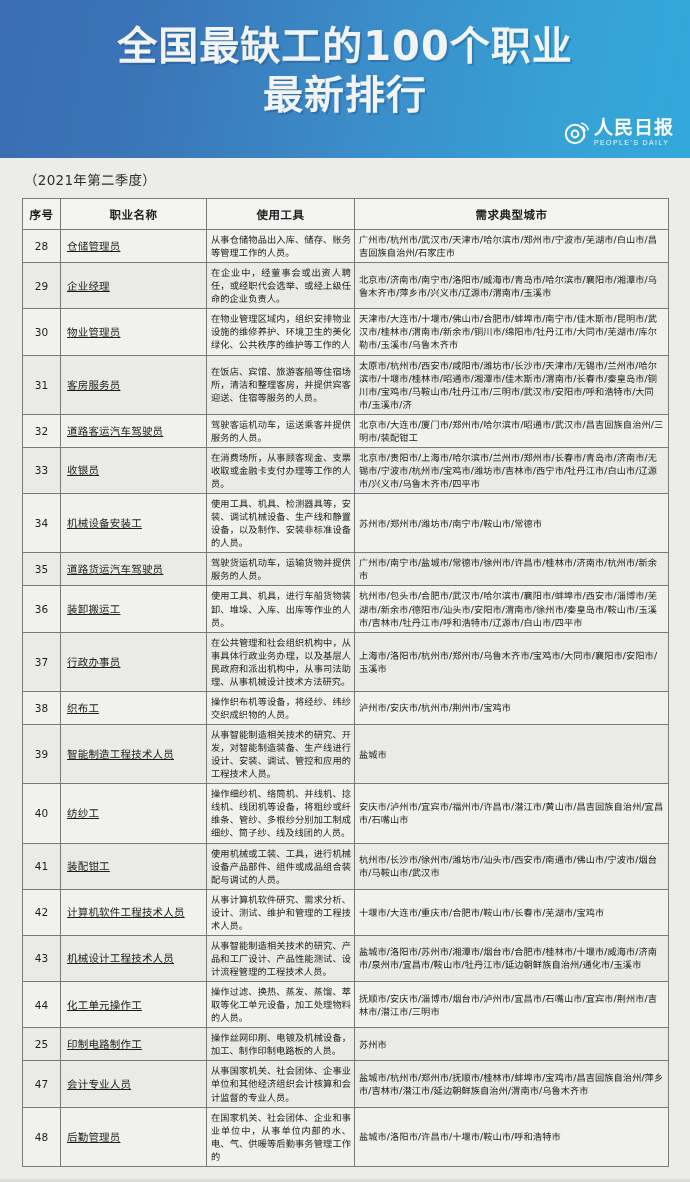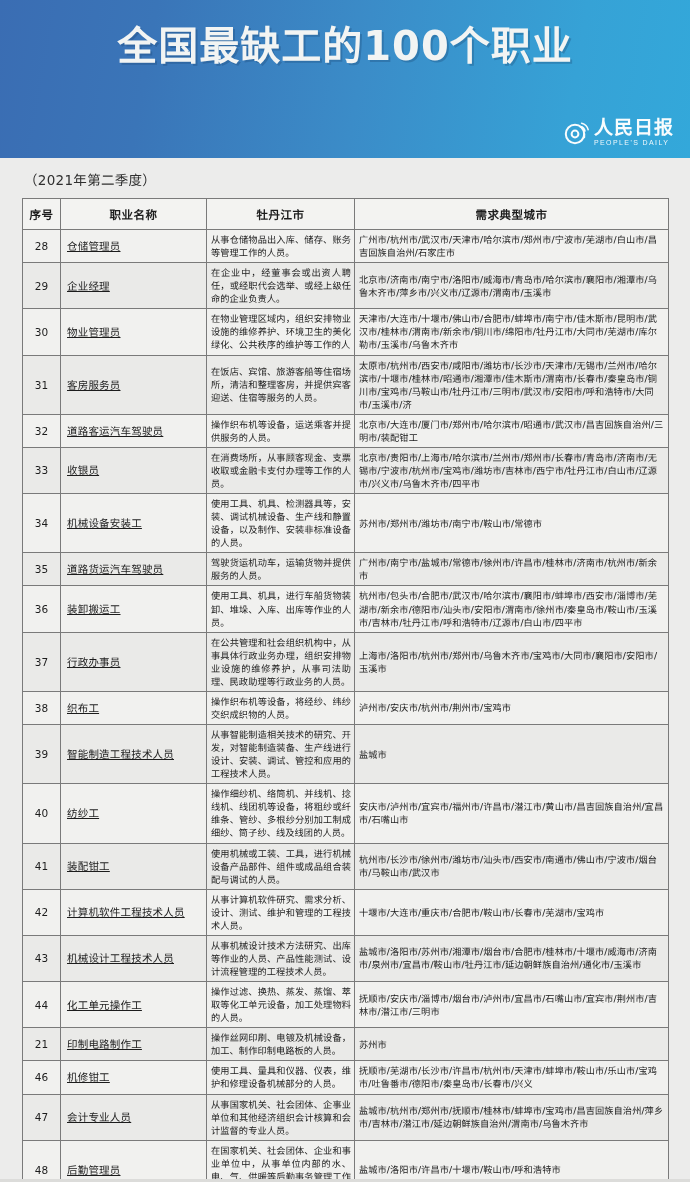--- a/index.html
+++ b/index.html
@@ -163,20 +163,21 @@
   }
 </style>
 </head>
 <body>
 
 <div class="page">
 
   <div class="banner">
     <div class="banner-title">
       <span>全国最缺工的100个职业</span>
+      <span class="line2">最新排行</span>
     </div>
 
     <div class="pd-logo">
       <span class="pd-at">
         <svg viewBox="0 0 26 26" width="26" height="26" aria-hidden="true">
           <circle cx="11" cy="14" r="9.2" fill="none" stroke="#ffffff" stroke-width="2"></circle>
           <circle cx="11" cy="14" r="3.4" fill="none" stroke="#ffffff" stroke-width="2"></circle>
           <path d="M20.2 14 v3.2" stroke="#ffffff" stroke-width="2" stroke-linecap="round"></path>
           <path d="M16.5 6.6 a5.5 5.5 0 0 1 4.4 4.4" fill="none" stroke="#ffffff" stroke-width="1.7" stroke-linecap="round"></path>
           <path d="M17.6 3.2 a9 9 0 0 1 6.6 6.6" fill="none" stroke="#ffffff" stroke-width="1.5" stroke-linecap="round"></path>
@@ -197,21 +198,21 @@
       <colgroup>
         <col class="c-no">
           <col class="c-name">
           <col class="c-def">
           <col class="c-city">
       </colgroup>
       <thead>
         <tr>
           <th>序号</th>
           <th>职业名称</th>
-          <th>牡丹江市</th>
+          <th>使用工具</th>
           <th>需求典型城市</th>
         </tr>
       </thead>
       <tbody id="table-body">
           <tr class="odd">
             <td class="no">28</td>
             <td class="name">仓储管理员</td>
             <td class="def">从事仓储物品出入库、储存、账务等管理工作的人员。</td>
             <td class="city">广州市/杭州市/武汉市/天津市/哈尔滨市/郑州市/宁波市/芜湖市/白山市/昌吉回族自治州/石家庄市</td>
           </tr>
@@ -229,21 +230,21 @@
           </tr>
           <tr class="even">
             <td class="no">31</td>
             <td class="name">客房服务员</td>
             <td class="def">在饭店、宾馆、旅游客船等住宿场所，清洁和整理客房，并提供宾客迎送、住宿等服务的人员。</td>
             <td class="city">太原市/杭州市/西安市/咸阳市/潍坊市/长沙市/天津市/无锡市/兰州市/哈尔滨市/十堰市/桂林市/昭通市/湘潭市/佳木斯市/渭南市/长春市/秦皇岛市/铜川市/宝鸡市/马鞍山市/牡丹江市/三明市/武汉市/安阳市/呼和浩特市/大同市/玉溪市/济</td>
           </tr>
           <tr class="odd">
             <td class="no">32</td>
             <td class="name">道路客运汽车驾驶员</td>
-            <td class="def">操作织布机等设备，运送乘客并提供服务的人员。</td>
+            <td class="def">驾驶客运机动车，运送乘客并提供服务的人员。</td>
             <td class="city">北京市/大连市/厦门市/郑州市/哈尔滨市/昭通市/武汉市/昌吉回族自治州/三明市/装配钳工</td>
           </tr>
           <tr class="even">
             <td class="no">33</td>
             <td class="name">收银员</td>
             <td class="def">在消费场所，从事顾客现金、支票收取或金融卡支付办理等工作的人员。</td>
             <td class="city">北京市/贵阳市/上海市/哈尔滨市/兰州市/郑州市/长春市/青岛市/济南市/无锡市/宁波市/杭州市/宝鸡市/潍坊市/吉林市/西宁市/牡丹江市/白山市/辽源市/兴义市/乌鲁木齐市/四平市</td>
           </tr>
           <tr class="odd">
             <td class="no">34</td>
@@ -259,21 +260,21 @@
           </tr>
           <tr class="odd">
             <td class="no">36</td>
             <td class="name">装卸搬运工</td>
             <td class="def">使用工具、机具，进行车船货物装卸、堆垛、入库、出库等作业的人员。</td>
             <td class="city">杭州市/包头市/合肥市/武汉市/哈尔滨市/襄阳市/蚌埠市/西安市/淄博市/芜湖市/新余市/德阳市/汕头市/安阳市/渭南市/徐州市/秦皇岛市/鞍山市/玉溪市/吉林市/牡丹江市/呼和浩特市/辽源市/白山市/四平市</td>
           </tr>
           <tr class="even">
             <td class="no">37</td>
             <td class="name">行政办事员</td>
-            <td class="def">在公共管理和社会组织机构中，从事具体行政业务办理，组织安排物业设施的维修养护，从事司法助理、民政助理等行政业务的人员。</td>
+            <td class="def">在公共管理和社会组织机构中，从事具体行政业务办理，以及基层人民政府和派出机构中，从事司法助理、从事机械设计技术方法研究。</td>
             <td class="city">上海市/洛阳市/杭州市/郑州市/乌鲁木齐市/宝鸡市/大同市/襄阳市/安阳市/玉溪市</td>
           </tr>
           <tr class="odd">
             <td class="no">38</td>
             <td class="name">织布工</td>
             <td class="def">操作织布机等设备，将经纱、纬纱交织成织物的人员。</td>
             <td class="city">泸州市/安庆市/杭州市/荆州市/宝鸡市</td>
           </tr>
           <tr class="even">
             <td class="no">39</td>
@@ -295,40 +296,34 @@
           </tr>
           <tr class="odd">
             <td class="no">42</td>
             <td class="name">计算机软件工程技术人员</td>
             <td class="def">从事计算机软件研究、需求分析、设计、测试、维护和管理的工程技术人员。</td>
             <td class="city">十堰市/大连市/重庆市/合肥市/鞍山市/长春市/芜湖市/宝鸡市</td>
           </tr>
           <tr class="even">
             <td class="no">43</td>
             <td class="name">机械设计工程技术人员</td>
-            <td class="def">从事机械设计技术方法研究、出库等作业的人员、产品性能测试、设计流程管理的工程技术人员。</td>
+            <td class="def">从事智能制造相关技术的研究、产品和工厂设计、产品性能测试、设计流程管理的工程技术人员。</td>
             <td class="city">盐城市/洛阳市/苏州市/湘潭市/烟台市/合肥市/桂林市/十堰市/威海市/济南市/泉州市/宜昌市/鞍山市/牡丹江市/延边朝鲜族自治州/通化市/玉溪市</td>
           </tr>
           <tr class="odd">
             <td class="no">44</td>
             <td class="name">化工单元操作工</td>
             <td class="def">操作过滤、换热、蒸发、蒸馏、萃取等化工单元设备，加工处理物料的人员。</td>
             <td class="city">抚顺市/安庆市/淄博市/烟台市/泸州市/宜昌市/石嘴山市/宜宾市/荆州市/吉林市/潜江市/三明市</td>
           </tr>
           <tr class="even">
-            <td class="no">21</td>
+            <td class="no">25</td>
             <td class="name">印制电路制作工</td>
             <td class="def">操作丝网印刷、电镀及机械设备，加工、制作印制电路板的人员。</td>
             <td class="city">苏州市</td>
-          </tr>
-          <tr class="odd">
-            <td class="no">46</td>
-            <td class="name">机修钳工</td>
-            <td class="def">使用工具、量具和仪器、仪表，维护和修理设备机械部分的人员。</td>
-            <td class="city">抚顺市/芜湖市/长沙市/许昌市/杭州市/天津市/蚌埠市/鞍山市/乐山市/宝鸡市/吐鲁番市/德阳市/秦皇岛市/长春市/兴义</td>
           </tr>
           <tr class="even">
             <td class="no">47</td>
             <td class="name">会计专业人员</td>
             <td class="def">从事国家机关、社会团体、企事业单位和其他经济组织会计核算和会计监督的专业人员。</td>
             <td class="city">盐城市/杭州市/郑州市/抚顺市/桂林市/蚌埠市/宝鸡市/昌吉回族自治州/萍乡市/吉林市/潜江市/延边朝鲜族自治州/渭南市/乌鲁木齐市</td>
           </tr>
           <tr class="odd">
             <td class="no">48</td>
             <td class="name">后勤管理员</td>

